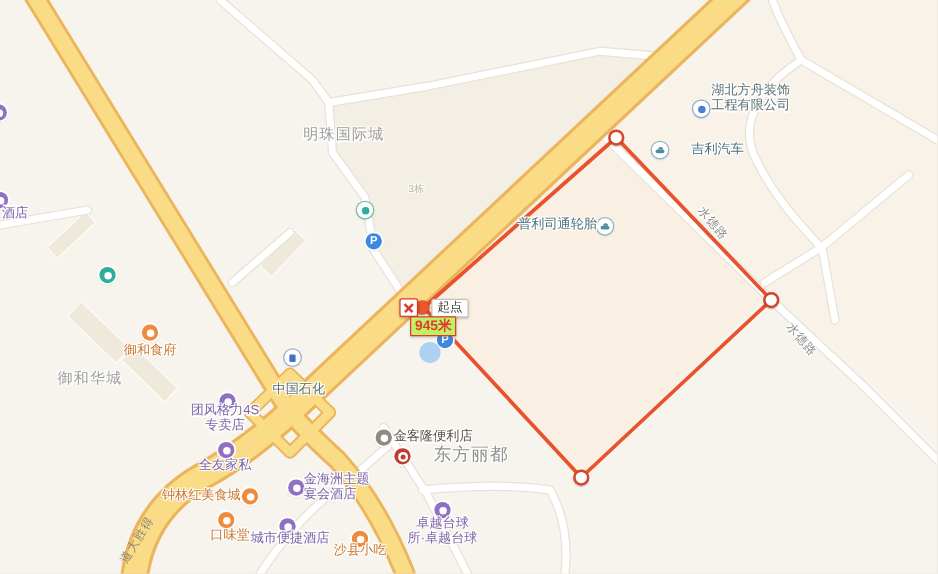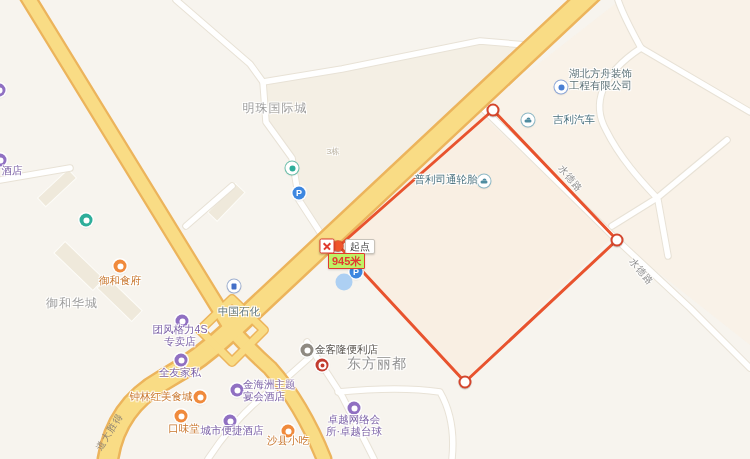--- a/index.html
+++ b/index.html
@@ -219,21 +219,21 @@
       <div class="plabel c-orange" style="left: 288px; top: 441px;">
         <span>沙县小吃</span>
       </div>
       <div class="ic ic-gray" style="left: 307px; top: 350px;"></div>
       <div class="plabel c-dark al" style="left: 315px; top: 350px;">
         <span>金客隆便利店</span>
       </div>
       <div class="ic ic-target" style="left: 322px; top: 365px;"></div>
       <div class="ic ic-purple" style="left: 354px; top: 408px;"></div>
       <div class="plabel c-purple" style="left: 354px; top: 425px;">
-        <span>卓越网络会</span>
+        <span>卓越台球</span>
         <span>所·卓越台球</span>
       </div>
       <div class="ic ic-purple" style="left: 0px; top: 160px;"></div>
       <div class="plabel c-purple" style="left: 12px; top: 171px;">
         <span>酒店</span>
       </div>
       <div class="ic ic-purple" style="left: -1px; top: 90px;"></div>
       <div class="arealabel" style="left: 258px; top: 108px; font-size: 12px; color: rgb(157, 157, 157); letter-spacing: 1px;">明珠国际城</div>
       <div class="arealabel" style="left: 55px; top: 303px; font-size: 12px; color: rgb(157, 157, 157); letter-spacing: 1px;">御和华城</div>
       <div class="arealabel" style="left: 360px; top: 364px; font-size: 14px; color: rgb(143, 143, 143); letter-spacing: 1px;">东方丽都</div>

